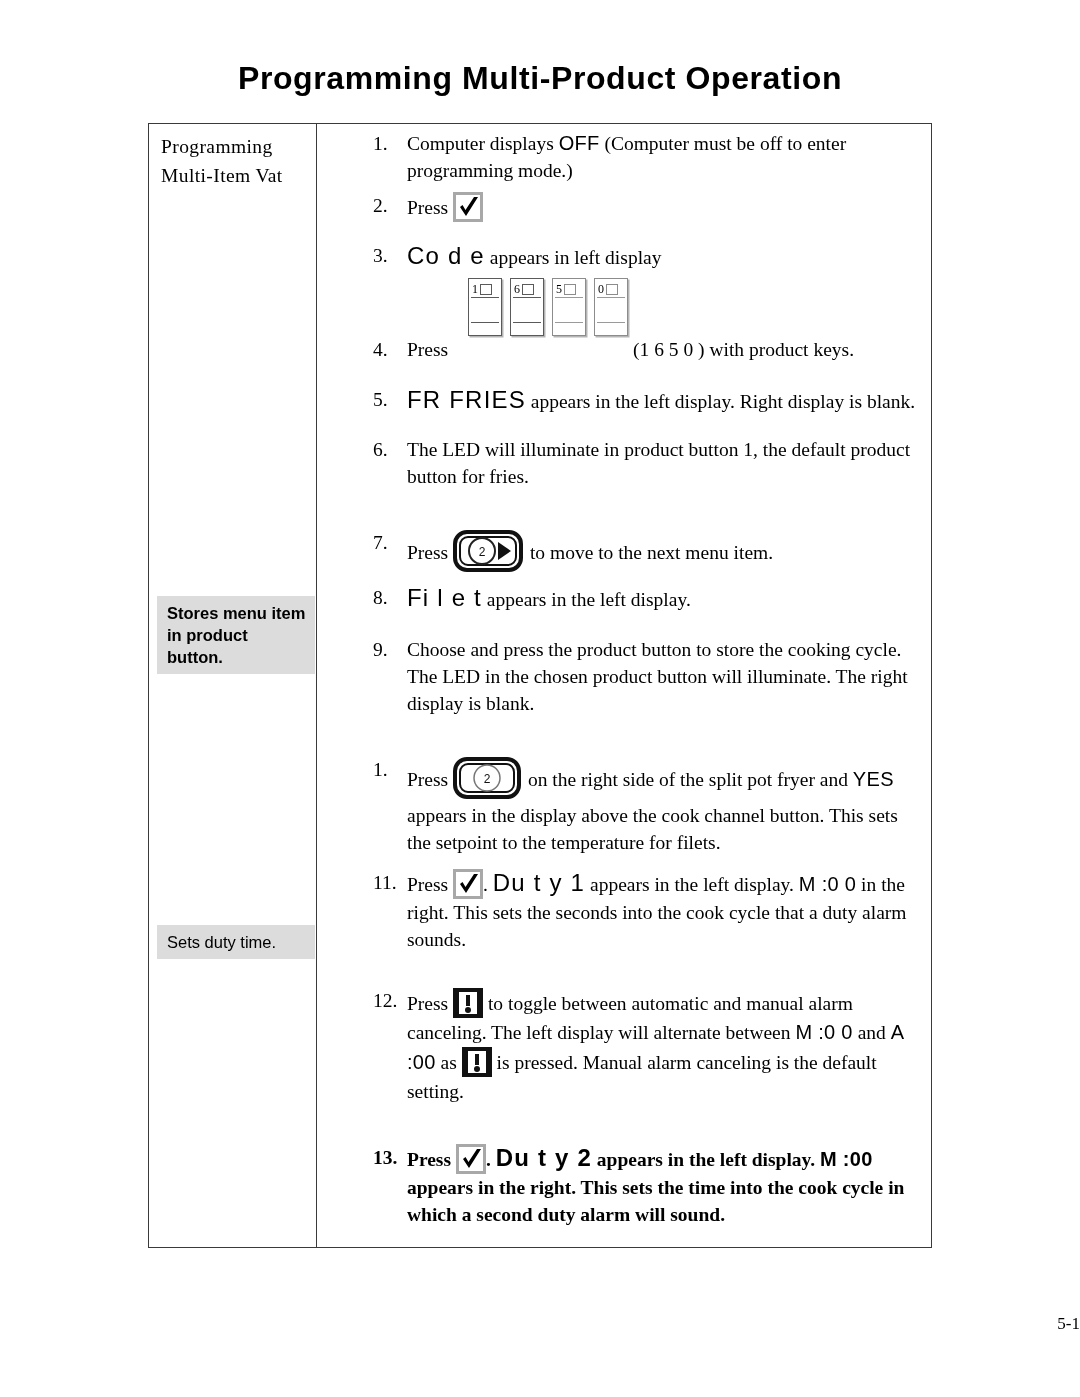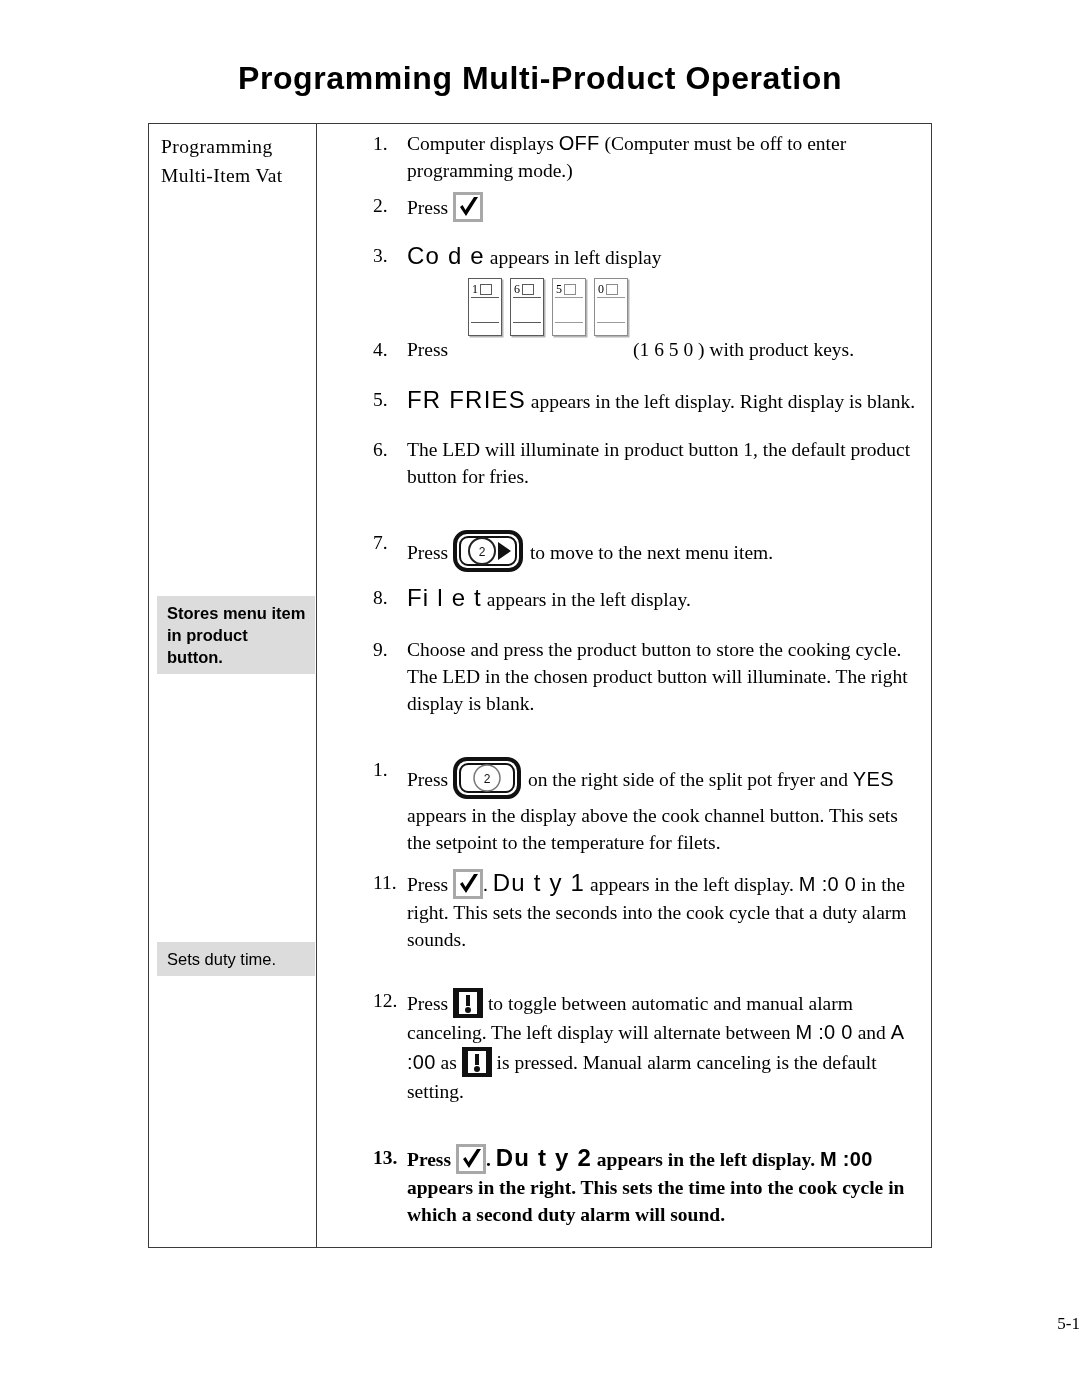--- a/index.html
+++ b/index.html
@@ -74,21 +74,21 @@
     width: 158px;
     background: #dcdcdc;
     font-family: "Liberation Sans", sans-serif;
     font-size: 16.5px;
     line-height: 22px;
     padding: 6px 8px 6px 10px;
     box-sizing: border-box;
   }
   .callout-1 { top: 472px; font-weight: bold; }
   .callout-2 { top: 627px; }
-  .callout-3 { top: 818px; }
+  .callout-3 { top: 801px; }
 
   
   .step {
     position: absolute;
     left: 12px;
     right: 10px;
     display: flex;
     font-size: 19.5px;
     line-height: 27px;
   }

